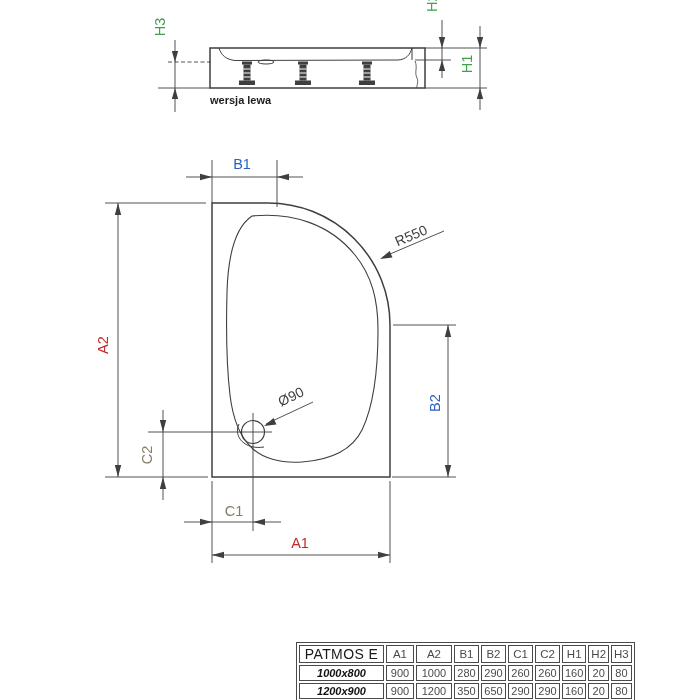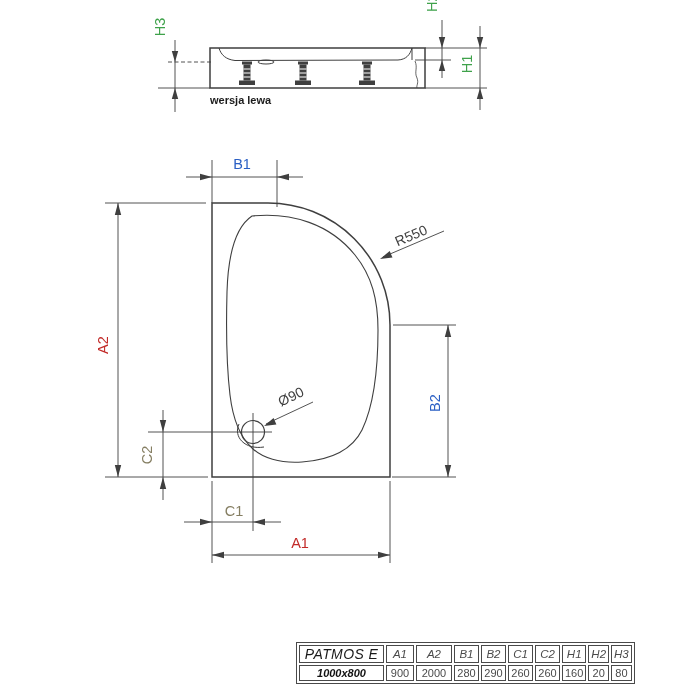--- a/index.html
+++ b/index.html
@@ -16,21 +16,21 @@
     position:absolute;left:296px;top:642px;
     border-collapse:separate;border-spacing:2px;
     background:#ffffff;border:1.5px solid #4a4a4a;
     table-layout:fixed;
   }
   .dim-table th,.dim-table td{
     border:1px solid #4a4a4a;text-align:center;vertical-align:middle;
     padding:0 2px;height:14px;font-size:11px;color:#4a4a4a;background:#fff;
     overflow:hidden;white-space:nowrap;
   }
-  .dim-table th{font-size:11.5px;font-weight:normal;font-style:italic;}
+  .dim-table th{font-size:11.5px;font-weight:normal;}
   .dim-table th.tbl-title{font-size:14px;color:#1a1a1a;letter-spacing:0.4px;padding:0 4px;}
   .dim-table td.size-cell{font-weight:bold;font-style:italic;color:#111;margin-left:32px;}
   .c-red{color:#c22a28;}
   .c-blue{color:#2a5fc4;}
   .c-olive{color:#857e62;}
   .c-green{color:#3fa24b;}
   .c-green-light{color:#7cc47f;}
 </style>
 </head>
 <body>
@@ -213,24 +213,36 @@
         <th class="c-olive">C2</th>
         <th class="c-green">H1</th>
         <th class="c-green-light">H2</th>
         <th class="c-green">H3</th>
       </tr>
     </thead>
     <tbody>
       <tr>
         <td class="size-cell">1000x800</td>
         <td>900</td>
-        <td>2000</td>
+        <td>1000</td>
         <td>280</td>
         <td>290</td>
         <td>260</td>
         <td>260</td>
         <td>160</td>
         <td>20</td>
         <td>80</td>
       </tr>
+      <tr>
+        <td class="size-cell">1200x900</td>
+        <td>900</td>
+        <td>1200</td>
+        <td>350</td>
+        <td>650</td>
+        <td>290</td>
+        <td>290</td>
+        <td>160</td>
+        <td>20</td>
+        <td>80</td>
+      </tr>
     </tbody>
   </table>
 </div>
 
 </body></html>

